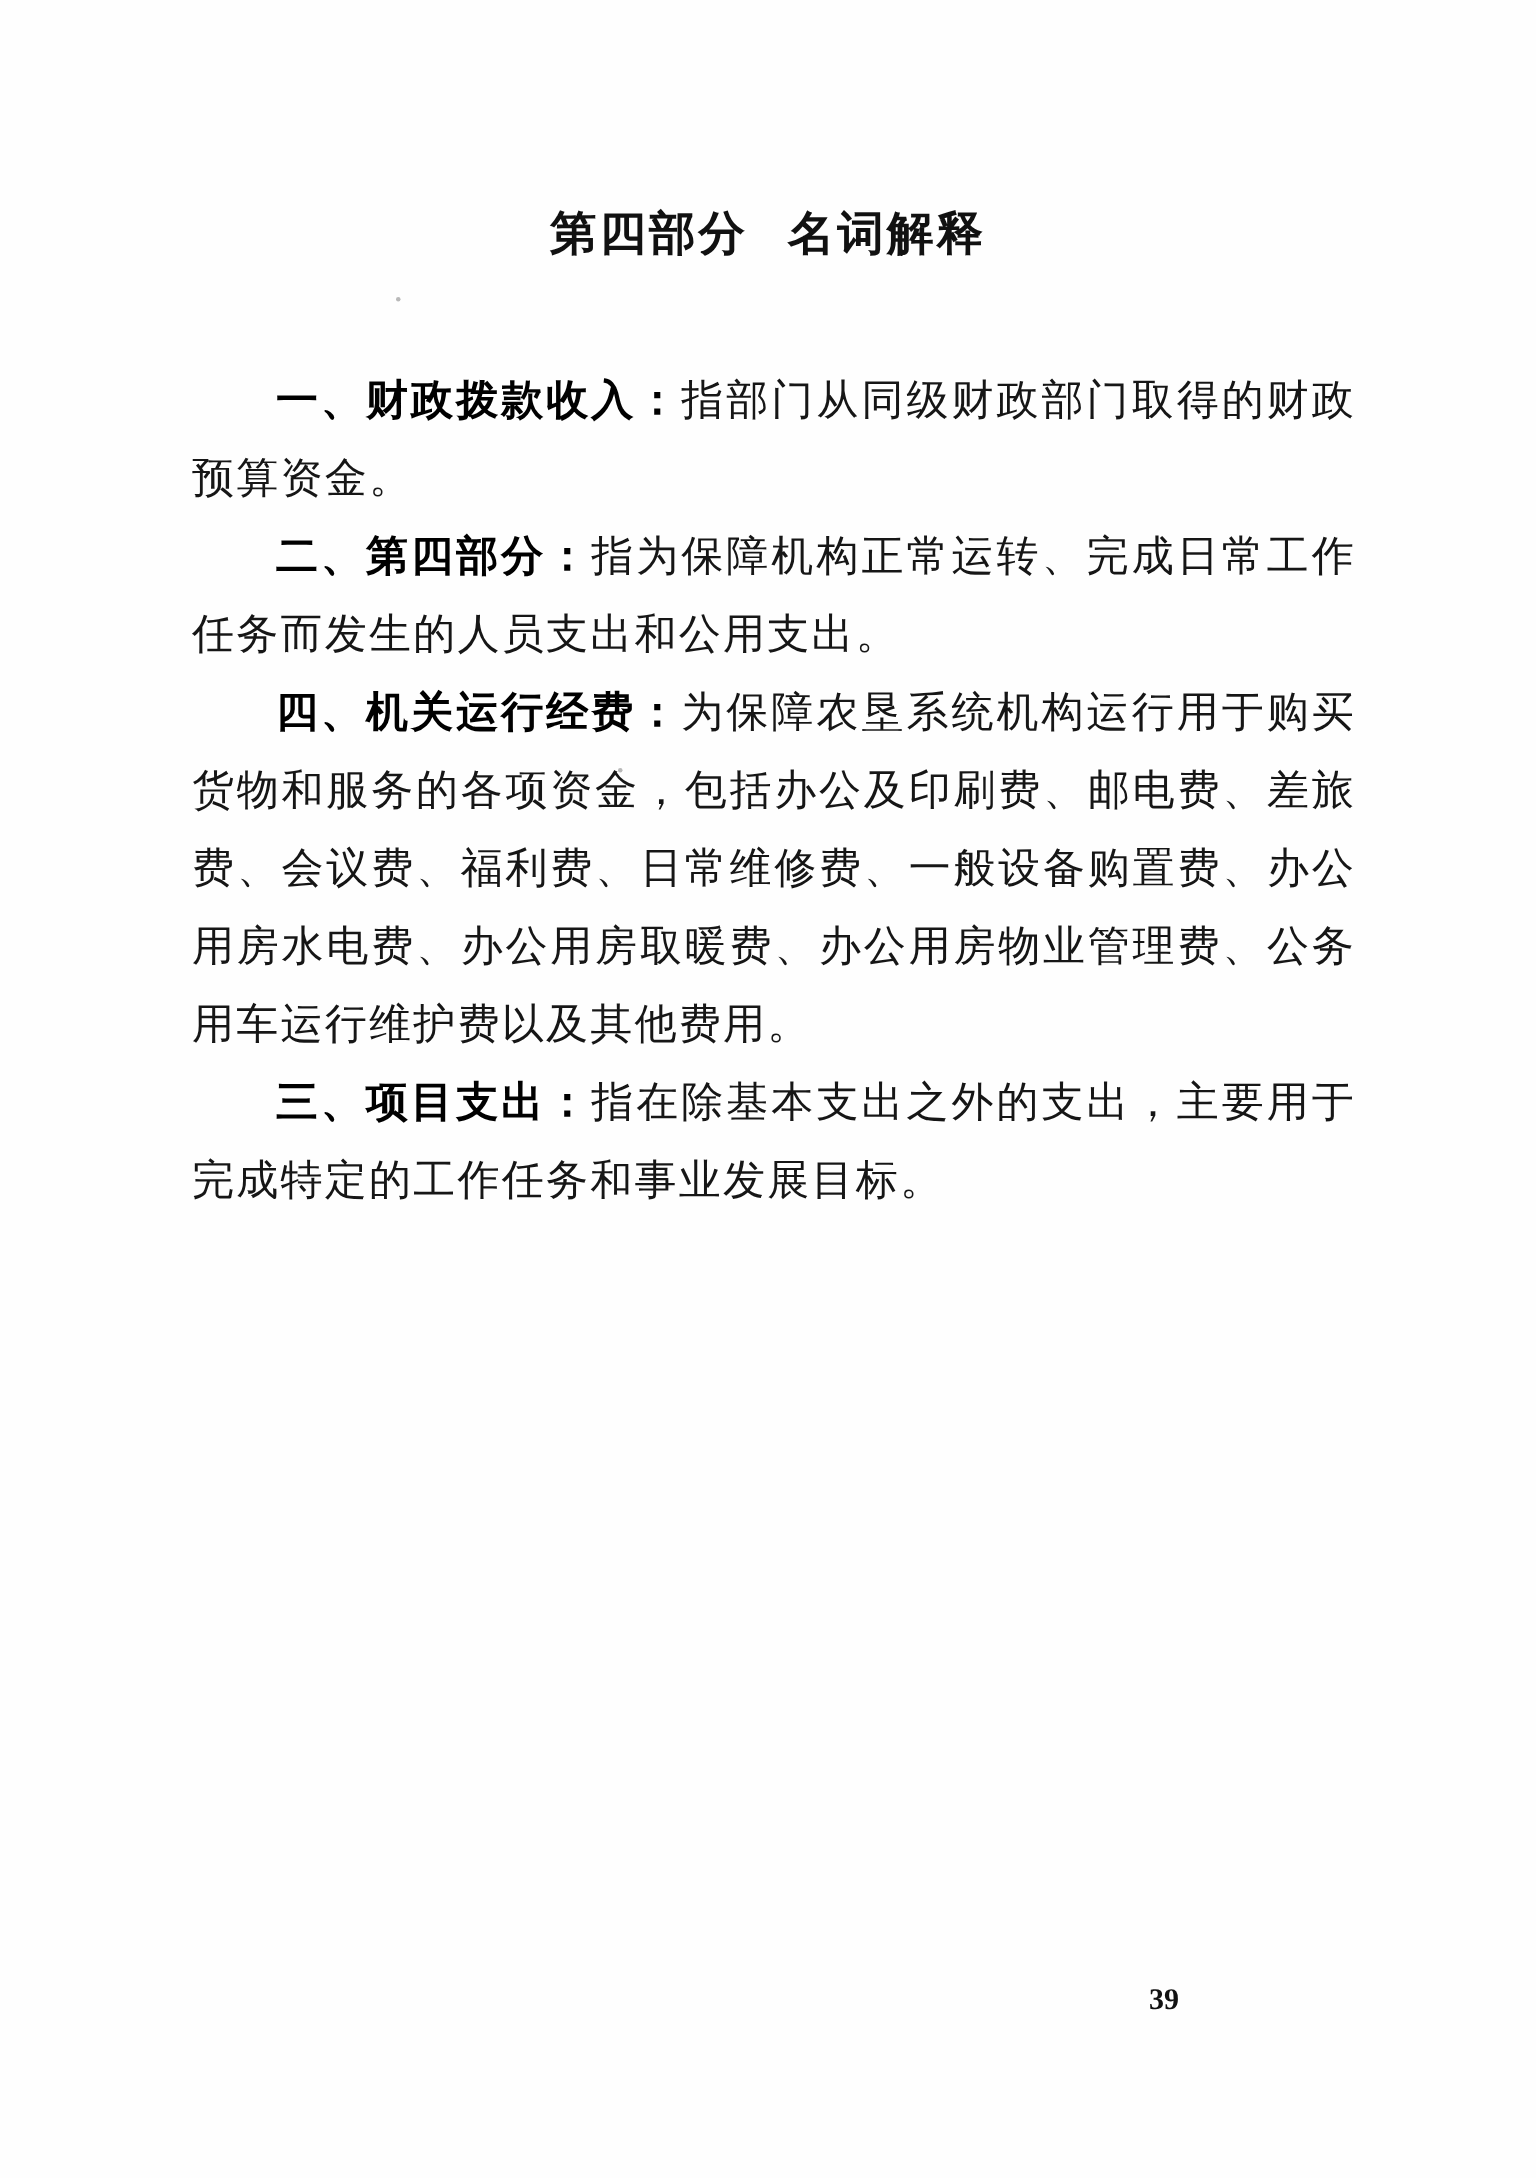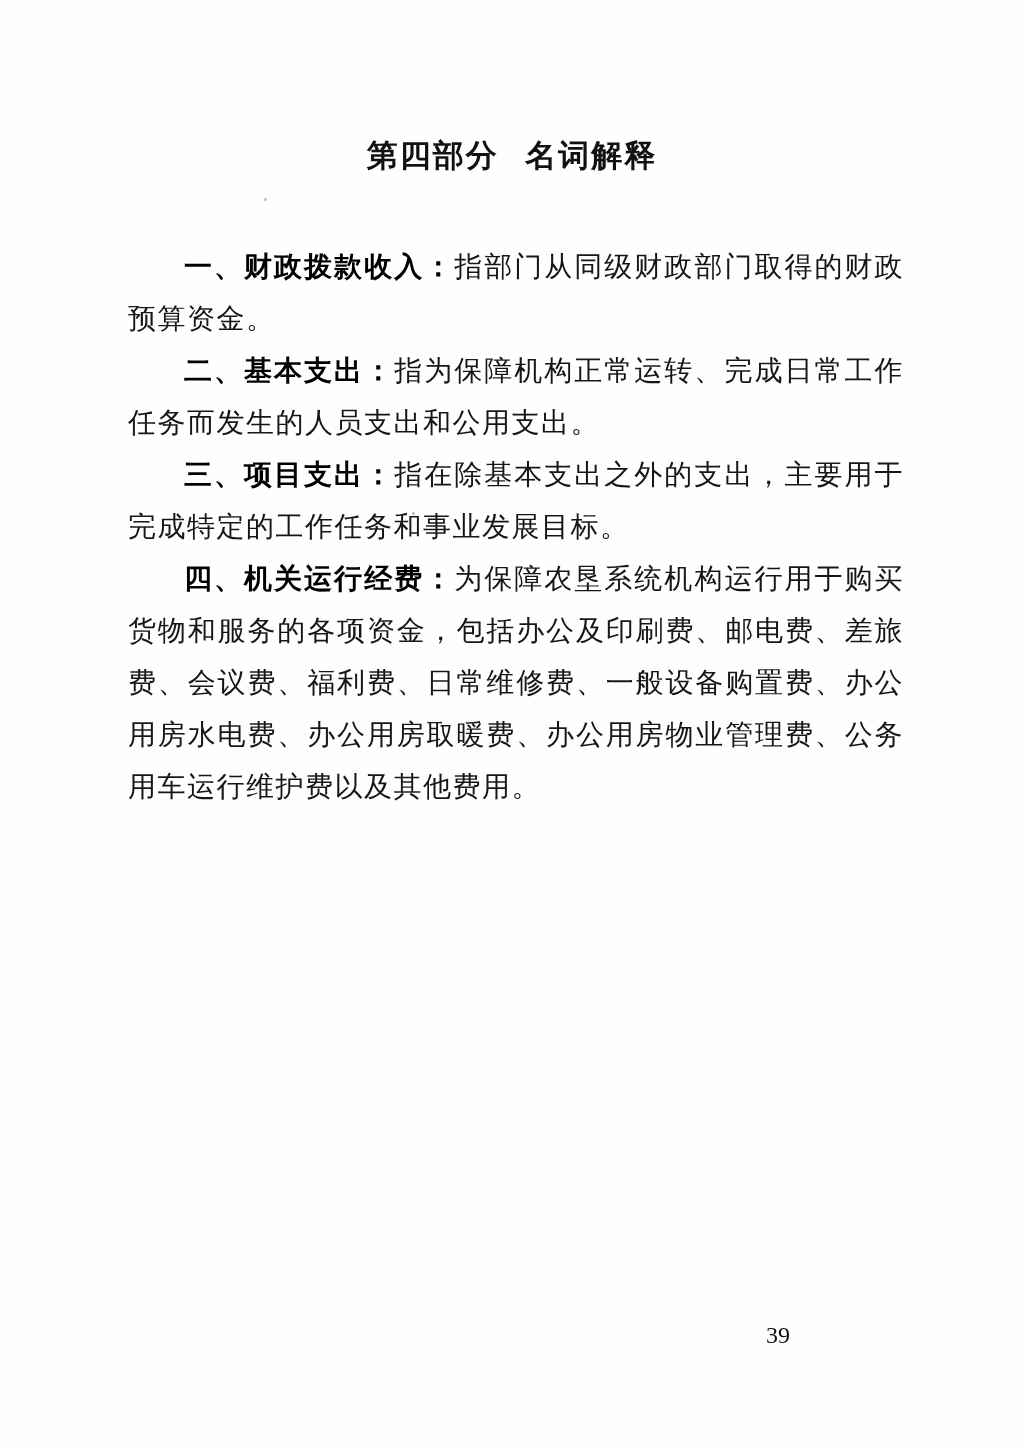--- a/index.html
+++ b/index.html
@@ -47,22 +47,22 @@
   }
   .term {
     font-weight: bold;
     color: #000000;
   }
   .page-number {
     position: absolute;
     top: 1322px;
     left: 766px;
     font-family: "Liberation Serif", serif;
-    font-size: 24px;
-    font-weight: normal;
+    font-size: 20px;
+    font-weight: bold;
     color: #111111;
   }
   .speck {
     position: absolute;
     background: #b9b9b9;
     border-radius: 50%;
   }
   .speck-1 { top: 198px; left: 264px; width: 3px; height: 3px; }
   .speck-2 { top: 512px; left: 412px; width: 3px; height: 3px; }
 </style>
@@ -70,25 +70,25 @@
 <body>
 
 <div class="page">
 
   <h1 class="doc-title">第四部分 名词解释</h1>
 
   <div class="body-text">
 
     <p><span class="term">一、财政拨款收入：</span><span>指部门从同级财政部门取得的财政预算资金。</span></p>
 
-    <p><span class="term">二、基本支出：</span><span>指为保障机构正常运转、完成日常工作任务而发生的人员支出和公用支出。</span></p>
+    <p><span class="term">二、第四部分：</span><span>指为保障机构正常运转、完成日常工作任务而发生的人员支出和公用支出。</span></p>
+
+    <p><span class="term">四、机关运行经费：</span><span>为保障农垦系统机构运行用于购买货物和服务的各项资金，包括办公及印刷费、邮电费、差旅费、会议费、福利费、日常维修费、一般设备购置费、办公用房水电费、办公用房取暖费、办公用房物业管理费、公务用车运行维护费以及其他费用。</span></p>
 
     <p><span class="term">三、项目支出：</span><span>指在除基本支出之外的支出，主要用于完成特定的工作任务和事业发展目标。</span></p>
-
-    <p><span class="term">四、机关运行经费：</span><span>为保障农垦系统机构运行用于购买货物和服务的各项资金，包括办公及印刷费、邮电费、差旅费、会议费、福利费、日常维修费、一般设备购置费、办公用房水电费、办公用房取暖费、办公用房物业管理费、公务用车运行维护费以及其他费用。</span></p>
 
 
   </div>
 
   <div class="speck speck-1"></div>
   <div class="speck speck-2"></div>
 
   <div class="page-number">39</div>
 
 </div>

